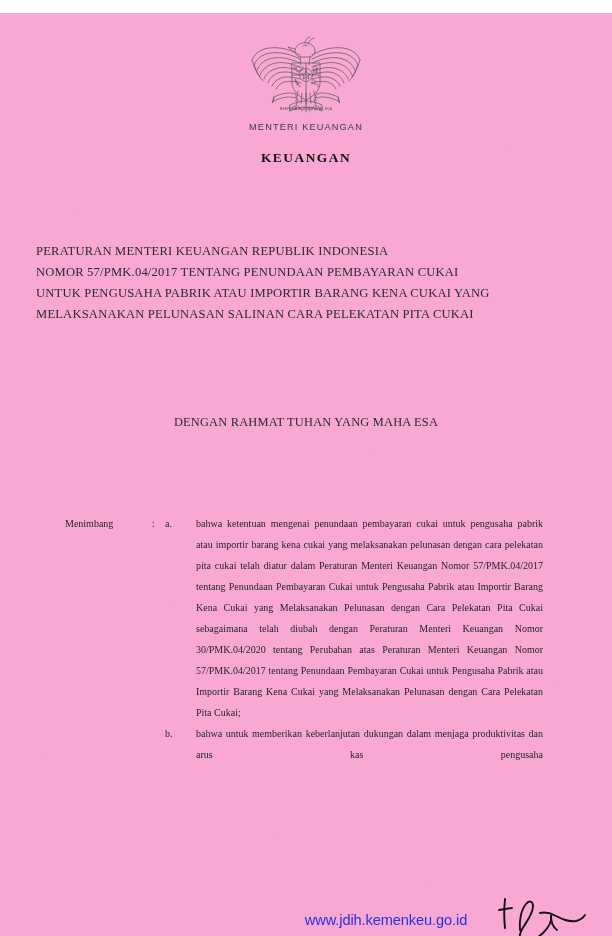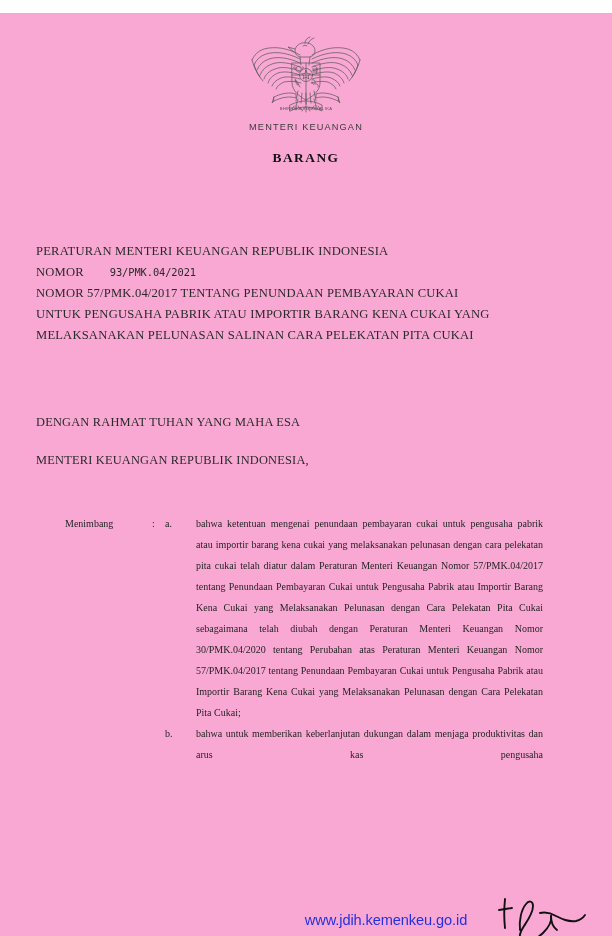--- a/index.html
+++ b/index.html
@@ -90,21 +90,21 @@
     font-size: 10.4px;
     letter-spacing: -0.1px;
     margin-left: 26px;
   }
 
   .preamble {
     position: absolute;
     left: 36px;
     right: 36px;
     top: 399px;
-    text-align: left;
+    text-align: center;
     font-size: 12.4px;
     line-height: 21px;
     letter-spacing: .2px;
     color: #2a2a2a;
   }
   .preamble .second { margin-top: 17px; }
 
   
   .considerations {
     position: absolute;
@@ -252,35 +252,31 @@
       <g fill="#555" font-family="Liberation Sans, sans-serif" font-size="4.2" text-anchor="middle" letter-spacing="0.1">
         <text x="58" y="74.6">BHINNEKA TUNGGAL IKA</text>
       </g>
     </svg>
   </div>
 
   <div class="ministry-lines">
     <div>MENTERI KEUANGAN</div>
   </div>
 
-  <div class="salinan">BARANG</div>
+  <div class="salinan">KEUANGAN</div>
 
   <div class="title-block">
     <div class="line">PERATURAN MENTERI KEUANGAN REPUBLIK INDONESIA</div>
-    <div class="nomor-row">
-      <span class="nomor-word">NOMOR</span><span class="nomor-value">93/PMK.04/2021</span>
-    </div>
     <div class="line">NOMOR 57/PMK.04/2017 TENTANG PENUNDAAN PEMBAYARAN CUKAI</div>
     <div class="line">UNTUK PENGUSAHA PABRIK ATAU IMPORTIR BARANG KENA CUKAI YANG</div>
     <div class="line">MELAKSANAKAN PELUNASAN SALINAN CARA PELEKATAN PITA CUKAI</div>
   </div>
 
   <div class="preamble">
     <div>DENGAN RAHMAT TUHAN YANG MAHA ESA</div>
-    <div class="second">MENTERI KEUANGAN REPUBLIK INDONESIA,</div>
   </div>
 
   <div class="considerations">
     <div class="clause">
       <span class="label">Menimbang</span>
       <span class="colon">:</span>
       <span class="marker">a.</span>
       <div class="text">bahwa ketentuan mengenai penundaan pembayaran cukai untuk pengusaha pabrik atau importir barang kena cukai yang melaksanakan pelunasan dengan cara pelekatan pita cukai telah diatur dalam Peraturan Menteri Keuangan Nomor 57/PMK.04/2017 tentang Penundaan Pembayaran Cukai untuk Pengusaha Pabrik atau Importir Barang Kena Cukai yang Melaksanakan Pelunasan dengan Cara Pelekatan Pita Cukai sebagaimana telah diubah dengan Peraturan Menteri Keuangan Nomor 30/PMK.04/2020 tentang Perubahan atas Peraturan Menteri Keuangan Nomor 57/PMK.04/2017 tentang Penundaan Pembayaran Cukai untuk Pengusaha Pabrik atau Importir Barang Kena Cukai yang Melaksanakan Pelunasan dengan Cara Pelekatan Pita Cukai;</div>
     </div>
     <div class="clause">

